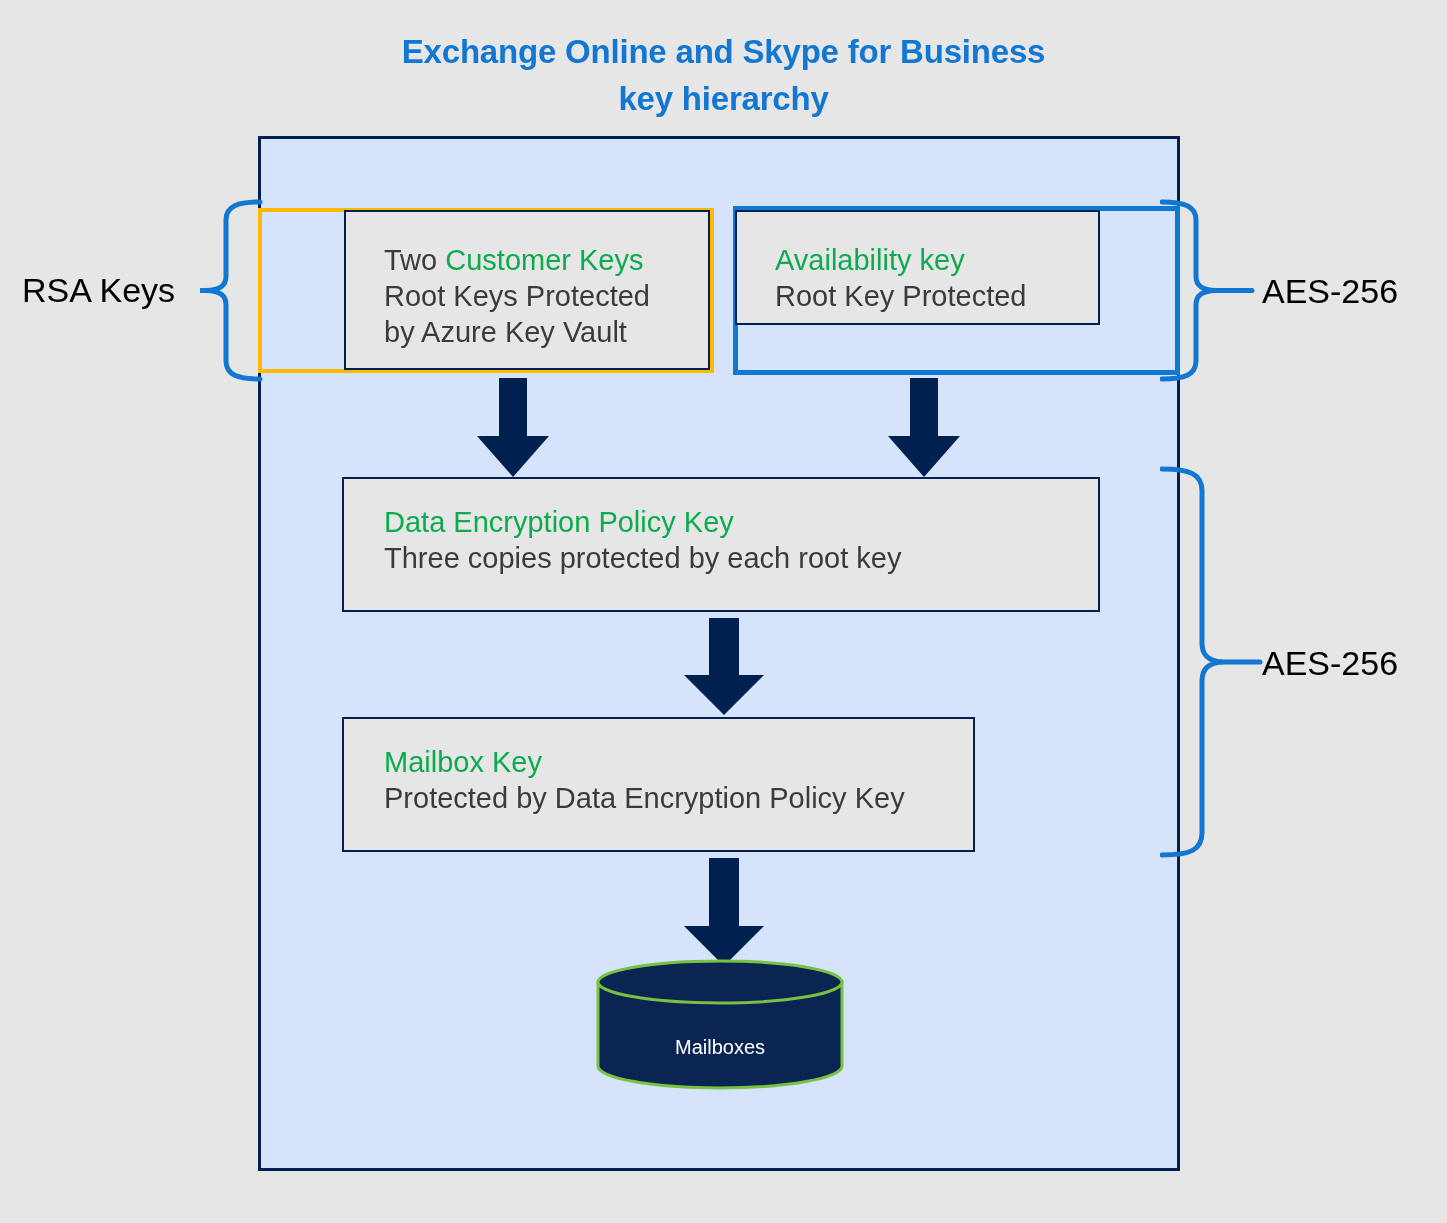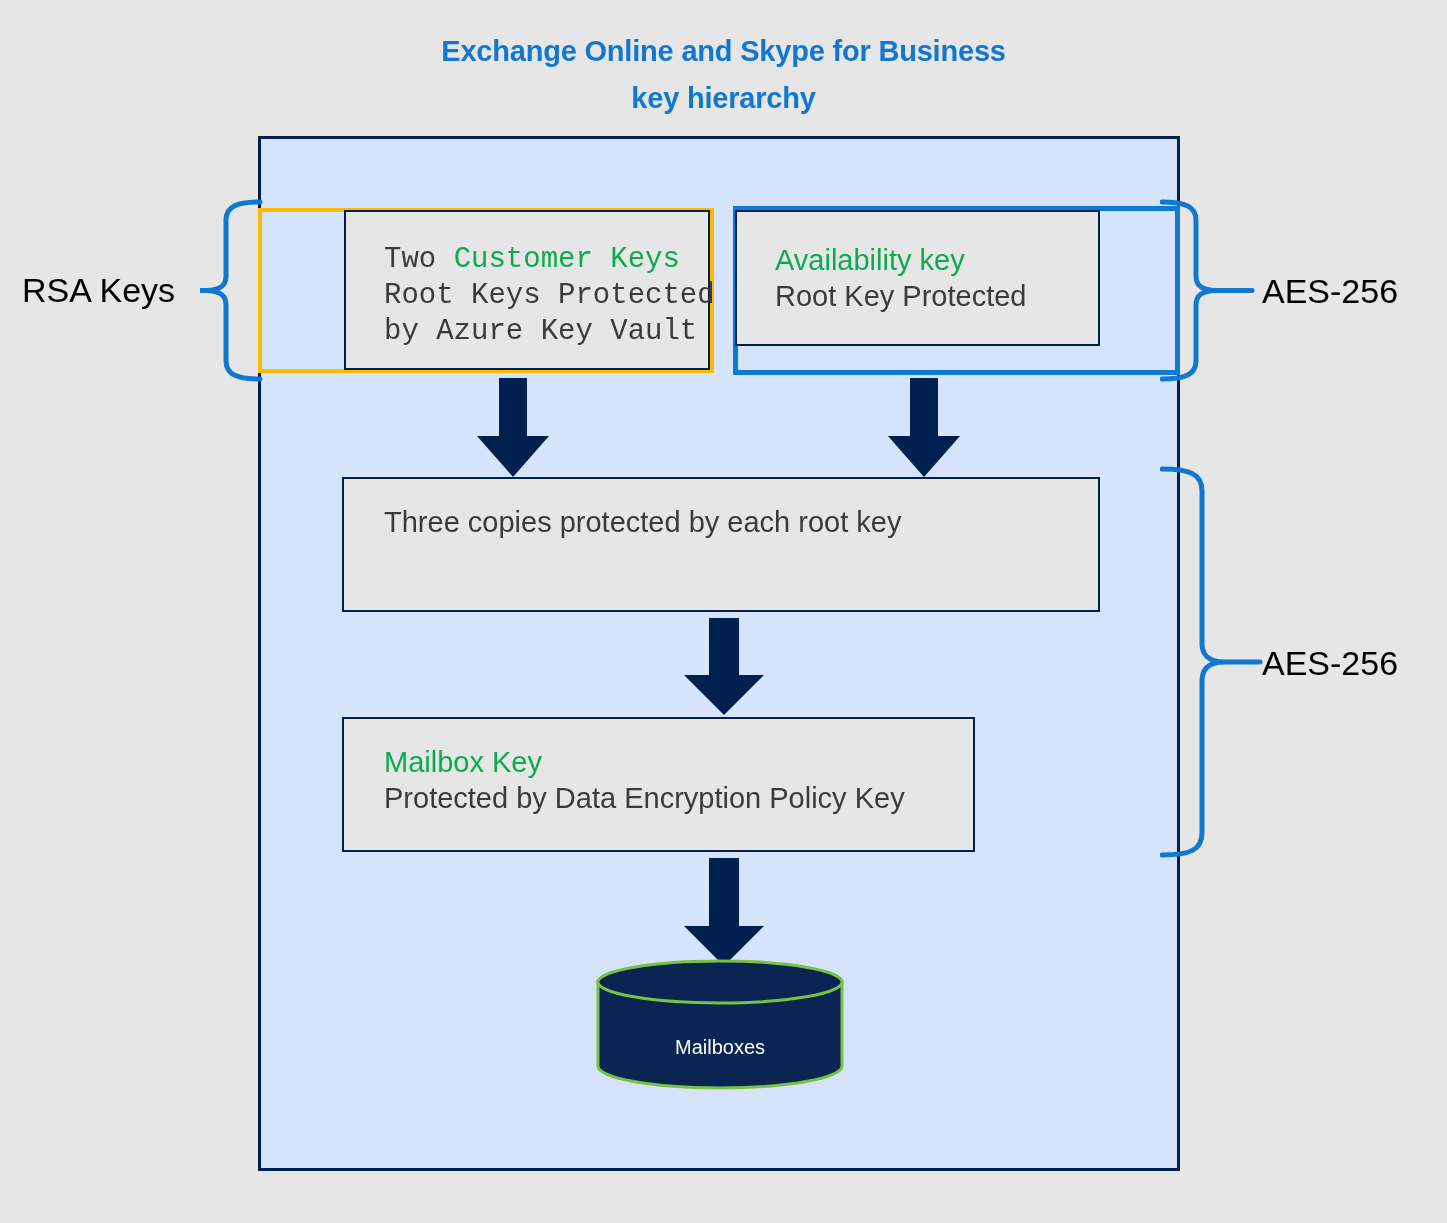--- a/index.html
+++ b/index.html
@@ -18,21 +18,21 @@
 
   
   #diagram-title {
     position: absolute;
     left: 0;
     top: 28px;
     width: 1447px;
     text-align: center;
     color: #1277d1;
     font-weight: bold;
-    font-size: 29px;
+    font-size: 33px;
     line-height: 47px;
     letter-spacing: -0.2px;
   }
   #diagram-title .title-line {
     display: block;
   }
 
   
   #main-container {
     position: absolute;
@@ -86,27 +86,26 @@
     height: 169px;
     border: 5px solid #0f7ad4;
     box-sizing: border-box;
   }
 
   #customer-keys-box {
     left: 344px;
     top: 210px;
     width: 366px;
     height: 160px;
-    font-family: Liberation Mono, monospace;
   }
   #availability-key-box {
     left: 735px;
     top: 210px;
     width: 365px;
-    height: 136px;
+    height: 115px;
   }
   #dep-key-box {
     left: 342px;
     top: 477px;
     width: 758px;
     height: 135px;
   }
   #mailbox-key-box {
     left: 342px;
     top: 717px;
@@ -227,20 +226,21 @@
 <svg class="down-arrow" style="left:473px; top:378px;" width="80" height="100" viewBox="0 0 80 100">
   <polygon points="26,0 54,0 54,58 76,58 40,99 4,58 26,58" fill="#002050"></polygon>
 </svg>
 
 <svg class="down-arrow" style="left:884px; top:378px;" width="80" height="100" viewBox="0 0 80 100">
   <polygon points="26,0 54,0 54,58 76,58 40,99 4,58 26,58" fill="#002050"></polygon>
 </svg>
 
 <div class="key-box" id="dep-key-box">
   <div class="box-text">
+    <div class="key-title">Data Encryption Policy Key</div>
     <div class="key-line">Three copies protected by each root key</div>
   </div>
 </div>
 
 <svg class="down-arrow" style="left:680px; top:618px;" width="88" height="98" viewBox="0 0 88 98">
   <polygon points="29,0 59,0 59,57 84,57 44,97 4,57 29,57" fill="#002050"></polygon>
 </svg>
 
 <div class="key-box" id="mailbox-key-box">
   <div class="box-text">

